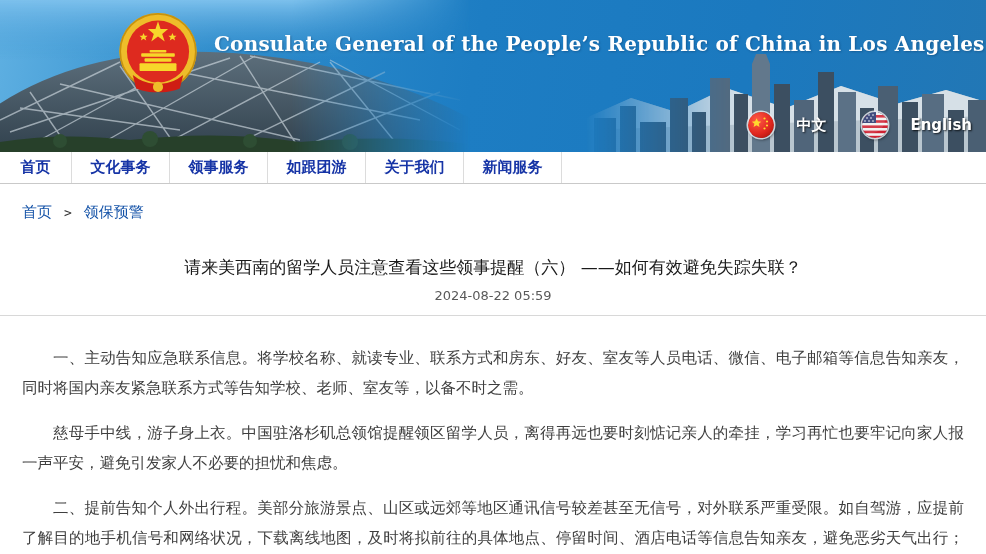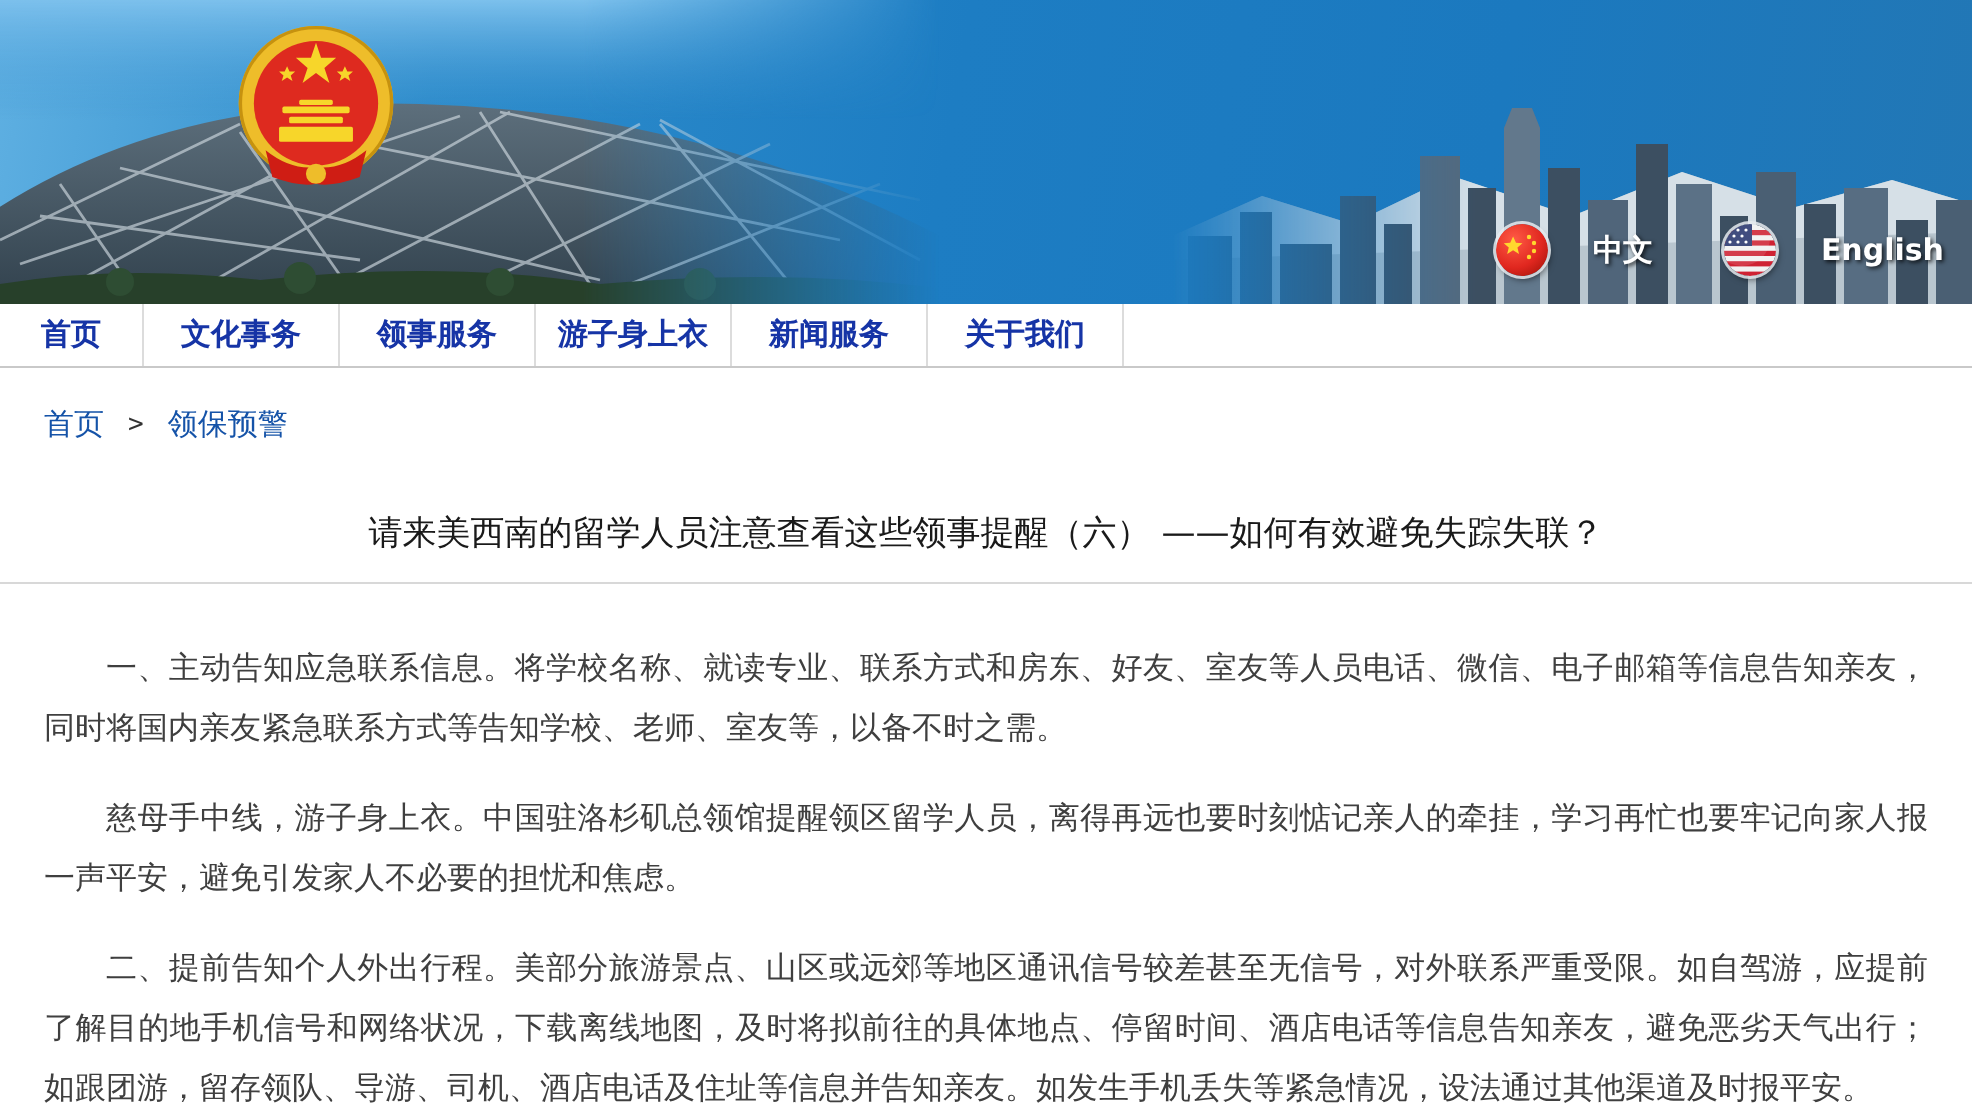--- a/index.html
+++ b/index.html
@@ -121,20 +121,21 @@
         <rect x="30" y="52" width="40" height="4" rx="1"></rect>
         <rect x="34" y="58" width="32" height="4" rx="1"></rect>
         <rect x="28" y="64" width="44" height="9" rx="1"></rect>
         <rect x="40" y="48" width="20" height="3" rx="1"></rect>
       </g>
       <path d="M20 78 Q35 90 50 88 Q65 90 80 78 L76 94 Q60 100 50 98 Q40 100 24 94 Z" fill="#cf1d14"></path>
       <circle cx="50" cy="92" r="6" fill="#eebd2a"></circle>
     </svg>
 
     <div class="titles">
+      <div class="title-en">Consulate General of the People’s Republic of China in Los  Angeles</div>
     </div>
 
     <div class="lang-switch">
       <svg class="flag-btn cn" viewBox="0 0 26 26">
         <defs>
             <radialGradient id="cng" cx="0.35" cy="0.3" r="0.9">
           <stop offset="0" stop-color="#ff5a45"></stop>
               <stop offset="0.6" stop-color="#e0271f"></stop>
               <stop offset="1" stop-color="#a01209"></stop>
         </radialGradient>
@@ -176,34 +177,35 @@
         </g>
       </svg>
       <span class="lang-label">English</span>
     </div>
   </header>
 
   <nav class="main-nav">
     <div class="nav-item">首页</div>
     <div class="nav-item">文化事务</div>
     <div class="nav-item">领事服务</div>
-    <div class="nav-item">游子身上衣</div>
+    <div class="nav-item">如跟团游</div>
+    <div class="nav-item">关于我们</div>
     <div class="nav-item">新闻服务</div>
-    <div class="nav-item">关于我们</div>
     <div class="nav-filler"></div>
   </nav>
 
   <div class="breadcrumb">
     <span class="crumb">首页</span>
     <span class="sep">&gt;</span>
     <span class="crumb">领保预警</span>
   </div>
 
   <main class="article">
     <h1 class="article-title">请来美西南的留学人员注意查看这些领事提醒（六） ——如何有效避免失踪失联？</h1>
+    <div class="article-date">2024-08-22 05:59</div>
     <hr class="rule">
     <div class="body-text">
       <p>一、主动告知应急联系信息。将学校名称、就读专业、联系方式和房东、好友、室友等人员电话、微信、电子邮箱等信息告知亲友，同时将国内亲友紧急联系方式等告知学校、老师、室友等，以备不时之需。</p>
       <p>慈母手中线，游子身上衣。中国驻洛杉矶总领馆提醒领区留学人员，离得再远也要时刻惦记亲人的牵挂，学习再忙也要牢记向家人报一声平安，避免引发家人不必要的担忧和焦虑。</p>
       <p>二、提前告知个人外出行程。美部分旅游景点、山区或远郊等地区通讯信号较差甚至无信号，对外联系严重受限。如自驾游，应提前了解目的地手机信号和网络状况，下载离线地图，及时将拟前往的具体地点、停留时间、酒店电话等信息告知亲友，避免恶劣天气出行；如跟团游，留存领队、导游、司机、酒店电话及住址等信息并告知亲友。如发生手机丢失等紧急情况，设法通过其他渠道及时报平安。</p>
     </div>
   </main>
 
 </div>
 

